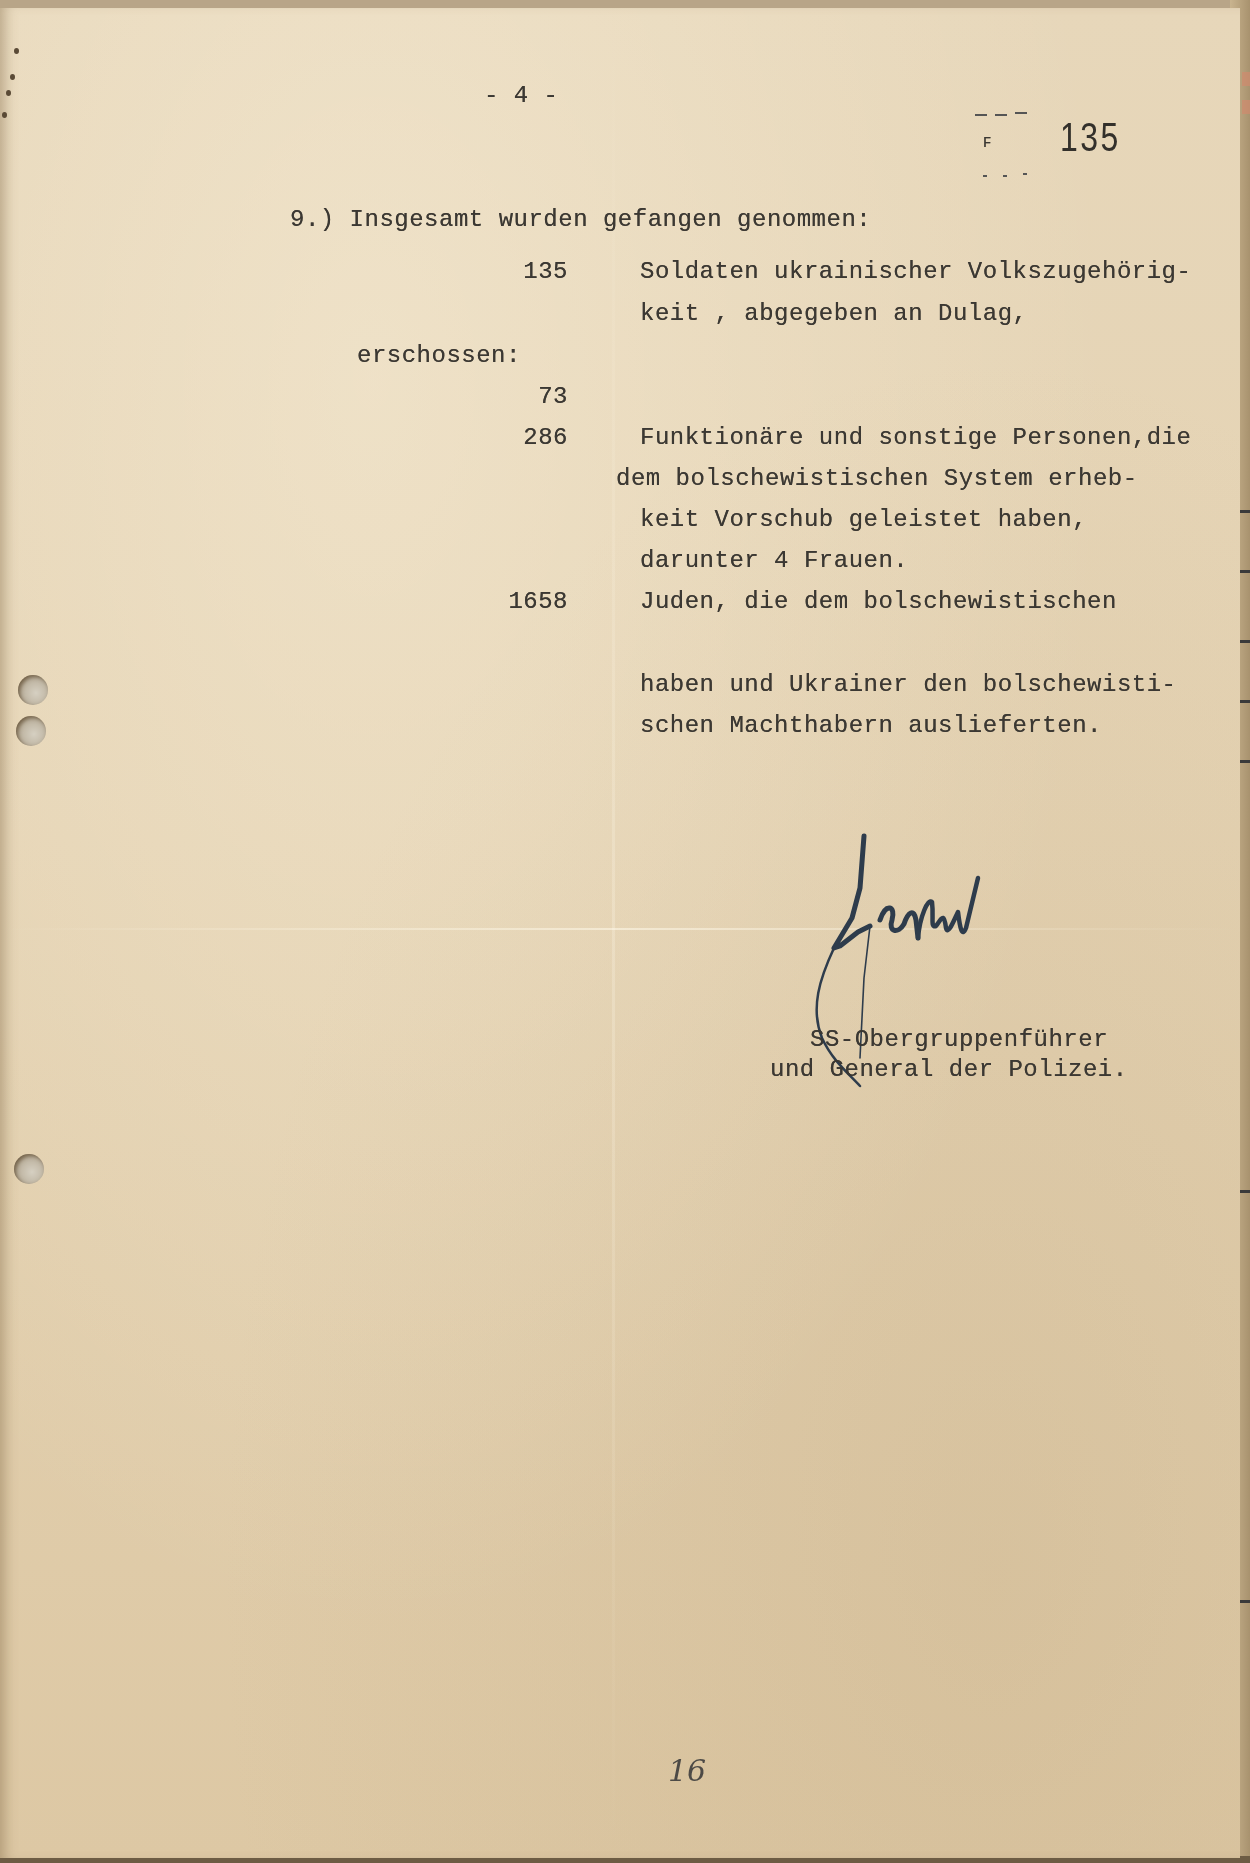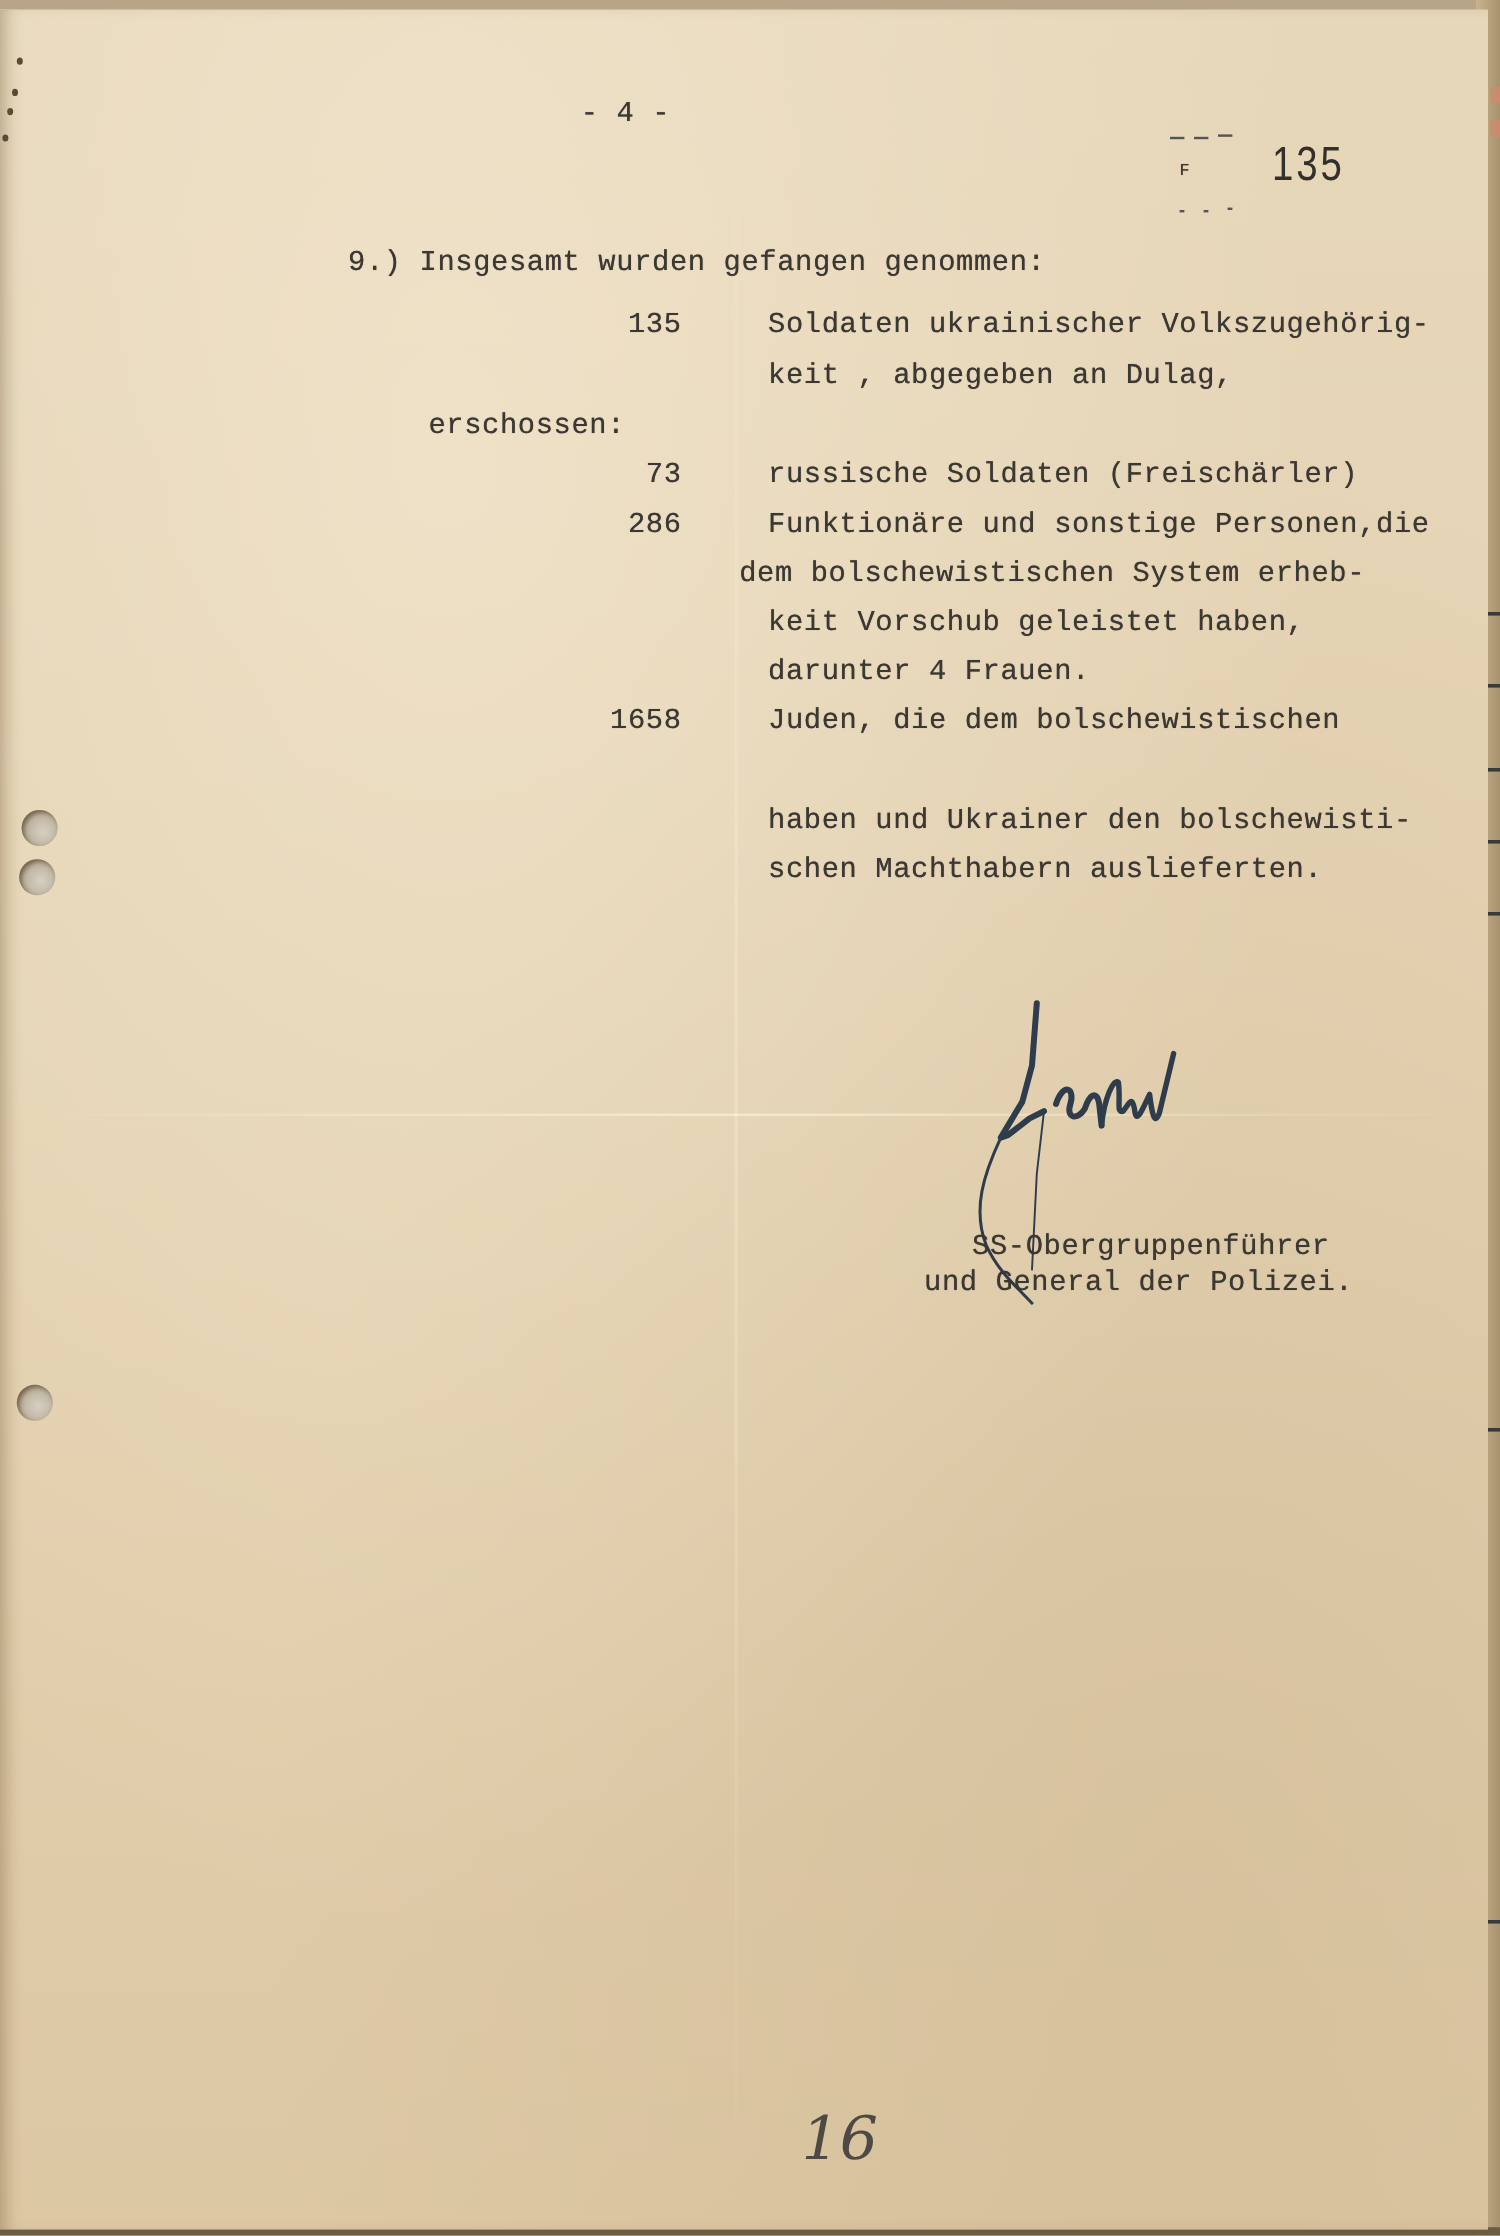--- a/index.html
+++ b/index.html
@@ -48,21 +48,21 @@
       text-shadow: 0 0 0.6px rgba(40,35,30,.7);
     }
     .num { text-align: right; }
     .stamp {
       position: absolute; color: #33302b; font-family: "Liberation Sans", sans-serif;
       font-size: 40px; letter-spacing: 3px; transform: scaleX(0.8); transform-origin: left top;
     }
     .stamp-dash { position:absolute; height:2px; background:#555; }
     .handwritten {
       position: absolute; color: #4d4a46; font-family: "DejaVu Serif", serif;
-      font-style: italic; font-size: 50px;
+      font-style: italic; font-size: 30px;
     }
     .signature { position: absolute; left: 800px; top: 820px; width: 220px; height: 260px; }
   </style>
 </head>
 <body>
 
 <div class="under-page-right">
   <span class="red" style="top:72px"></span>
   <span class="red" style="top:100px"></span>
   <span class="mark" style="top:510px"></span>
@@ -103,21 +103,20 @@
 
   <div class="typed" style="left:290px; top:200px;">9.) Insgesamt wurden gefangen genommen:</div>
 
   <div class="typed num" style="left:480px; top:252px; width:88px;">135</div>
   <div class="typed" style="left:640px; top:252px;">Soldaten ukrainischer Volkszugehörig-</div>
   <div class="typed" style="left:640px; top:294px;">keit , abgegeben an Dulag,</div>
 
   <div class="typed" style="left:357px; top:336px;">erschossen:</div>
 
   <div class="typed num" style="left:480px; top:377px; width:88px;">73</div>
-  <div class="typed" style="left:640px; top:377px;">russische Soldaten (Freischärler)</div>
 
   <div class="typed num" style="left:480px; top:418px; width:88px;">286</div>
   <div class="typed" style="left:640px; top:418px;">Funktionäre und sonstige Personen,die</div>
   <div class="typed" style="left:616px; top:459px;">dem bolschewistischen System erheb-</div>
   <div class="typed" style="left:640px; top:500px;">keit Vorschub geleistet haben,</div>
   <div class="typed" style="left:640px; top:541px;">darunter 4 Frauen.</div>
 
   <div class="typed num" style="left:460px; top:582px; width:108px;">1658</div>
   <div class="typed" style="left:640px; top:582px;text-align:center;">Juden, die dem bolschewistischen</div>
   <div class="typed" style="left:640px; top:665px;">haben und Ukrainer den bolschewisti-</div>

